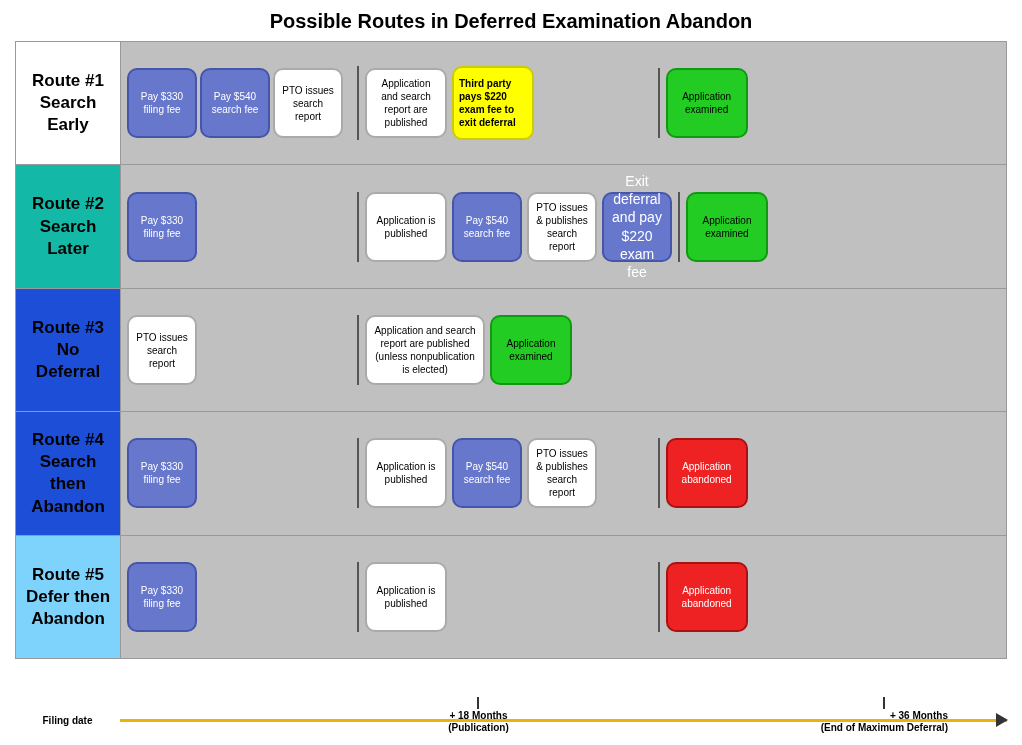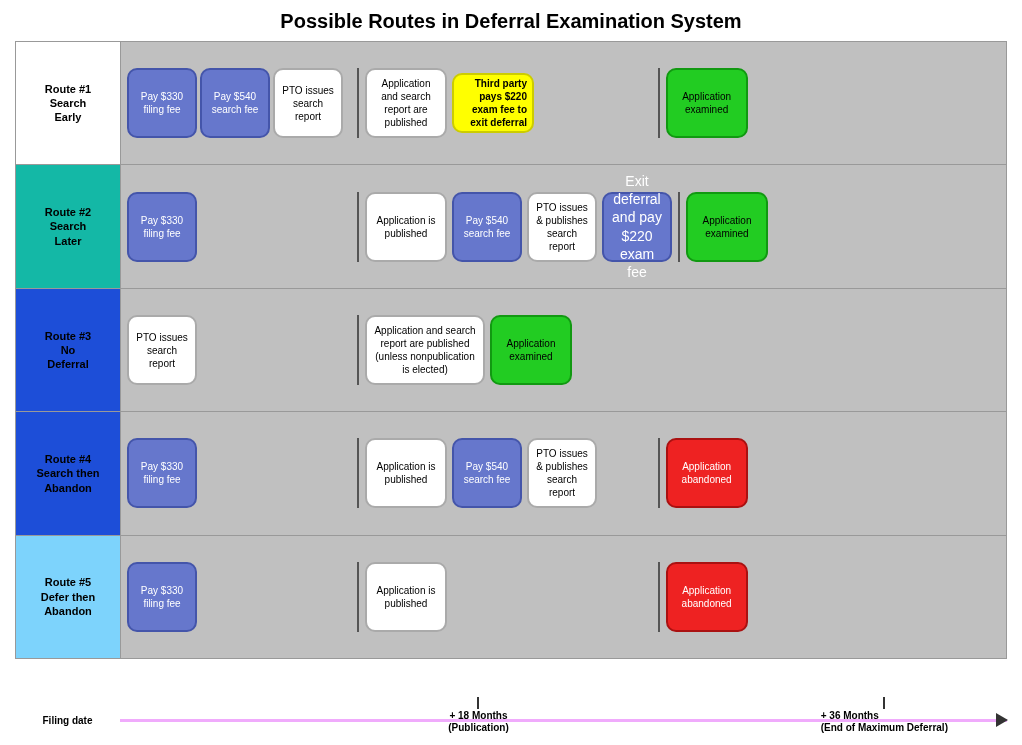--- a/index.html
+++ b/index.html
@@ -43,21 +43,21 @@
     .route-row:last-child {
       border-bottom: none;
     }
     .route-label {
       width: 105px;
       min-width: 105px;
       display: flex;
       align-items: center;
       justify-content: center;
       padding: 4px 5px;
-      font-size: 11px;
+      font-size: 17px;
       font-weight: bold;
       text-align: center;
       border-right: 1px solid #999;
       line-height: 1.3;
     }
     
     .card {
       border-radius: 10px;
       padding: 4px 6px;
       font-size: 10px;
@@ -80,21 +80,21 @@
     .tl-arrow-label {
       width: 105px;
       min-width: 105px;
       font-size: 10px;
       font-weight: bold;
       text-align: center;
     }
     .tl-arrow-line {
       flex: 1;
       height: 3px;
-      background: #f0abfc;
+      background: #eab308;
       position: relative;
     }
     .tl-arrow-line::after {
       content: '';
       position: absolute;
       right: -1px;
       top: -6px;
       border-left: 12px solid #333;
       border-top: 7px solid transparent;
       border-bottom: 7px solid transparent;
@@ -146,36 +146,36 @@
       align-items: center;
       gap: 5px;
       border-left: 2px solid #555;
       padding-left: 6px;
     }
   </style>
 </head>
 <body>
 
 <div class="page">
-  <div class="title">Possible Routes in Deferral Examination System</div>
+  <div class="title">Possible Routes in Deferred Examination Abandon</div>
 
   <div class="chart-area">
 
     <div class="routes-area" id="routes-area">
         <div class="route-row">
           <div class="route-label" style="background: rgb(255, 255, 255);">Route #1<br>Search<br>Early</div>
           <div class="route-inner">
             <div class="section-pre">
               <div class="card" style="background: rgb(102, 119, 204); color: rgb(255, 255, 255); border: 2px solid rgb(68, 85, 170); border-radius: 10px; padding: 4px 5px; font-size: 10px; text-align: center; line-height: 1.3; display: flex; align-items: center; justify-content: center; width: 70px; min-width: 70px; height: 70px;">Pay $330 filing fee</div>
               <div class="card" style="background: rgb(102, 119, 204); color: rgb(255, 255, 255); border: 2px solid rgb(68, 85, 170); border-radius: 10px; padding: 4px 5px; font-size: 10px; text-align: center; line-height: 1.3; display: flex; align-items: center; justify-content: center; width: 70px; min-width: 70px; height: 70px;">Pay $540 search fee</div>
               <div class="card" style="background: rgb(255, 255, 255); color: rgb(0, 0, 0); border: 2px solid rgb(170, 170, 170); border-radius: 10px; padding: 4px 5px; font-size: 10px; text-align: center; line-height: 1.3; display: flex; align-items: center; justify-content: center; width: 70px; min-width: 70px; height: 70px;">PTO issues search report</div>
             </div>
             <div class="section-mid">
               <div class="card" style="background: rgb(255, 255, 255); color: rgb(0, 0, 0); border: 2px solid rgb(170, 170, 170); border-radius: 10px; padding: 4px 5px; font-size: 10px; text-align: center; line-height: 1.3; display: flex; align-items: center; justify-content: center; width: 82px; min-width: 82px; height: 70px;">Application and search report are published</div>
-              <div class="card" style="background: rgb(255, 255, 0); color: rgb(0, 0, 0); border: 2px solid rgb(204, 204, 0); font-weight: bold; border-radius: 10px; padding: 4px 5px; font-size: 10px; text-align: right; line-height: 1.3; display: flex; align-items: center; justify-content: center; width: 82px; min-width: 82px; height: 60px;">Third party pays $220 exam fee to exit deferral</div>
+              <div class="card" style="background: rgb(255, 255, 0); color: rgb(0, 0, 0); border: 2px solid rgb(204, 204, 0); font-weight: bold; border-radius: 10px; padding: 4px 5px; font-size: 10px; text-align: left; line-height: 1.3; display: flex; align-items: center; justify-content: center; width: 82px; min-width: 82px; height: 74px;">Third party pays $220 exam fee to exit deferral</div>
             </div>
             <div class="section-late">
               <div class="card" style="background: rgb(34, 204, 34); color: rgb(0, 0, 0); border: 2px solid rgb(17, 153, 17); border-radius: 10px; padding: 4px 5px; font-size: 10px; text-align: center; line-height: 1.3; display: flex; align-items: center; justify-content: center; width: 82px; min-width: 82px; height: 70px;">Application examined</div>
             </div>
           </div>
         </div>
         <div class="route-row">
           <div class="route-label" style="background: #14b8a6;">Route #2<br>Search<br>Later</div>
           <div class="route-inner">
             <div class="section-pre">
@@ -240,17 +240,17 @@
 
   <div class="timeline-arrow-row">
     <div class="tl-arrow-label">Filing date</div>
     <div class="tl-arrow-line">
       <div class="tl-marker" style="left: 37%">
         <div class="tl-marker-line"></div>
         <div style="font-size:10px;font-weight:bold;text-align:center;line-height:1.2;">+ 18 Months<br>(Publication)</div>
       </div>
       <div class="tl-marker" style="left: 79%">
         <div class="tl-marker-line"></div>
-        <div style="font-size:10px;font-weight:bold;text-align:left;line-height:1.2;">+ 36 Months<br>(End of Maximum Deferral)</div>
+        <div style="font-size:10px;font-weight:bold;text-align:right;line-height:1.2;">+ 36 Months<br>(End of Maximum Deferral)</div>
       </div>
     </div>
   </div>
 </div>
 
 </body></html>

